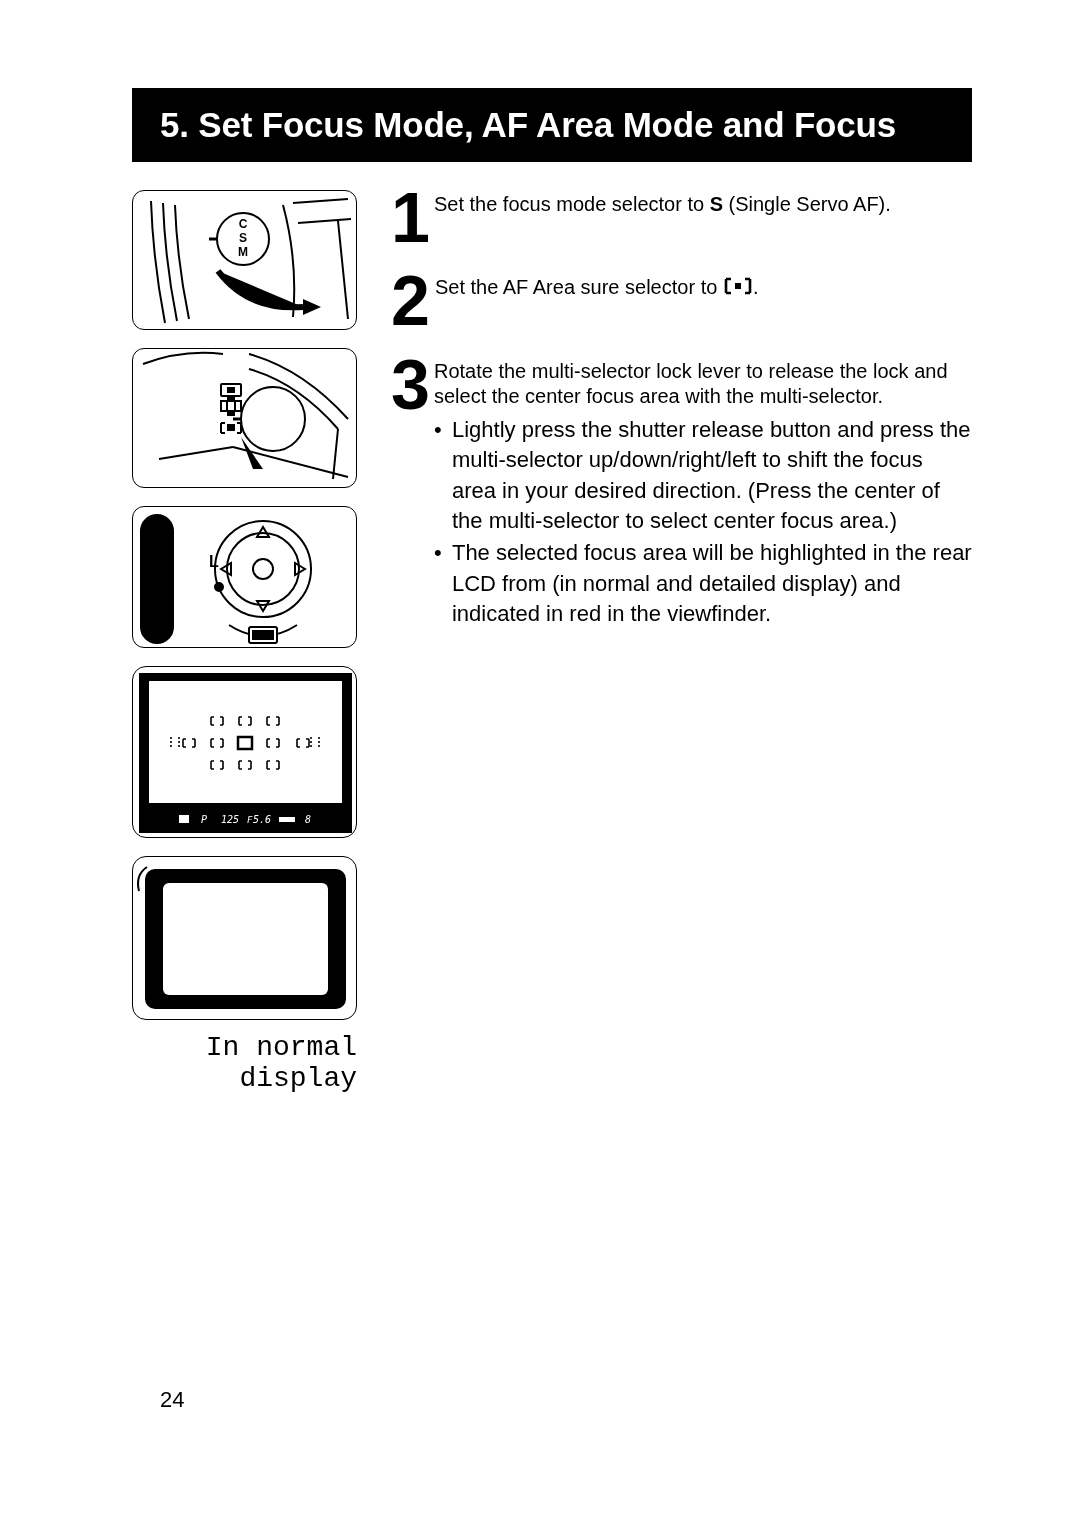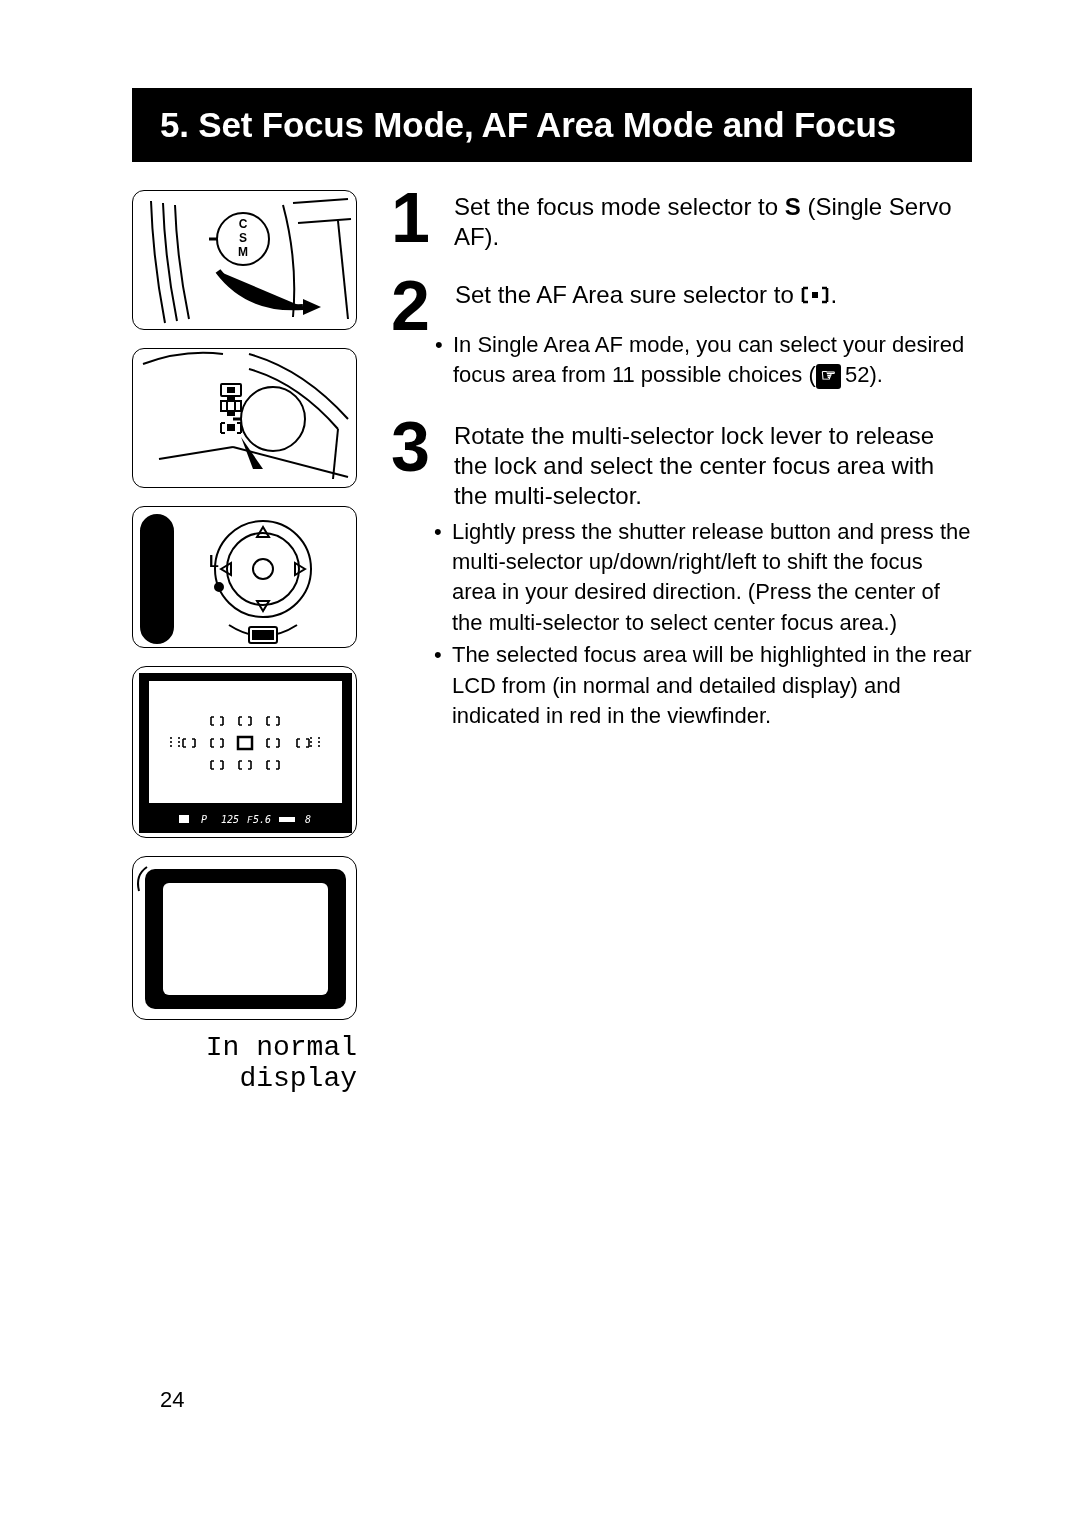--- a/index.html
+++ b/index.html
@@ -65,24 +65,23 @@
     font-size: 70px;
     font-weight: 800;
     line-height: 0.82;
     letter-spacing: -2px;
     min-width: 32px;
     text-align: right;
   }
   .step-num.two { letter-spacing: -1px; }
   .step-body { padding-top: 2px; flex: 1; }
   .step-title {
-    font-size: 24px;
+    font-size: 20px;
     line-height: 1.25;
     font-weight: 400;
-    margin-left: 20px;
   }
   .step-title b { font-weight: 700; }
   .bullet-list {
     list-style: none;
     margin-top: 6px;
   }
   .bullet-list li {
     font-size: 22px;
     line-height: 1.38;
     padding-left: 18px;
@@ -283,25 +282,20 @@
         <div class="step-num two">2</div>
         <div class="step-body">
           <div class="step-title">
             <span>Set the AF Area sure selector to </span><span class="icon-inline"><svg width="30" height="20" viewBox="0 0 30 20">
                   <g stroke="#000" stroke-width="2.6" fill="none">
                     <path d="M3 3v14M3 3h5M3 17h5M27 3v14M22 3h5M22 17h5"></path>
                   </g>
                   <rect x="12" y="7" width="6" height="6" fill="#000"></rect>
                 </svg></span><span>.</span>
           </div>
-          <ul class="bullet-list" style="margin-top:18px;">
-            <li>
-              <span>In Single Area AF mode, you can select your desired focus area from  11 possible choices (</span><span class="ref-badge">☞</span><span>52</span><span>).</span>
-            </li>
-          </ul>
         </div>
       </div>
 
       <div class="step" style="margin-top:14px;">
         <div class="step-num">3</div>
         <div class="step-body">
           <div class="step-title">Rotate the multi-selector lock lever to release the lock and select the center focus area with the multi-selector.</div>
           <ul class="bullet-list">
             <li>Lightly press the shutter release button and press the multi-selector up/down/right/left to shift the focus area in your desired direction. (Press the center of the multi-selector to select center focus area.)</li>
             <li>The selected focus area will be highlighted in the rear LCD from (in normal and detailed display) and indicated in red in the viewfinder.</li>

